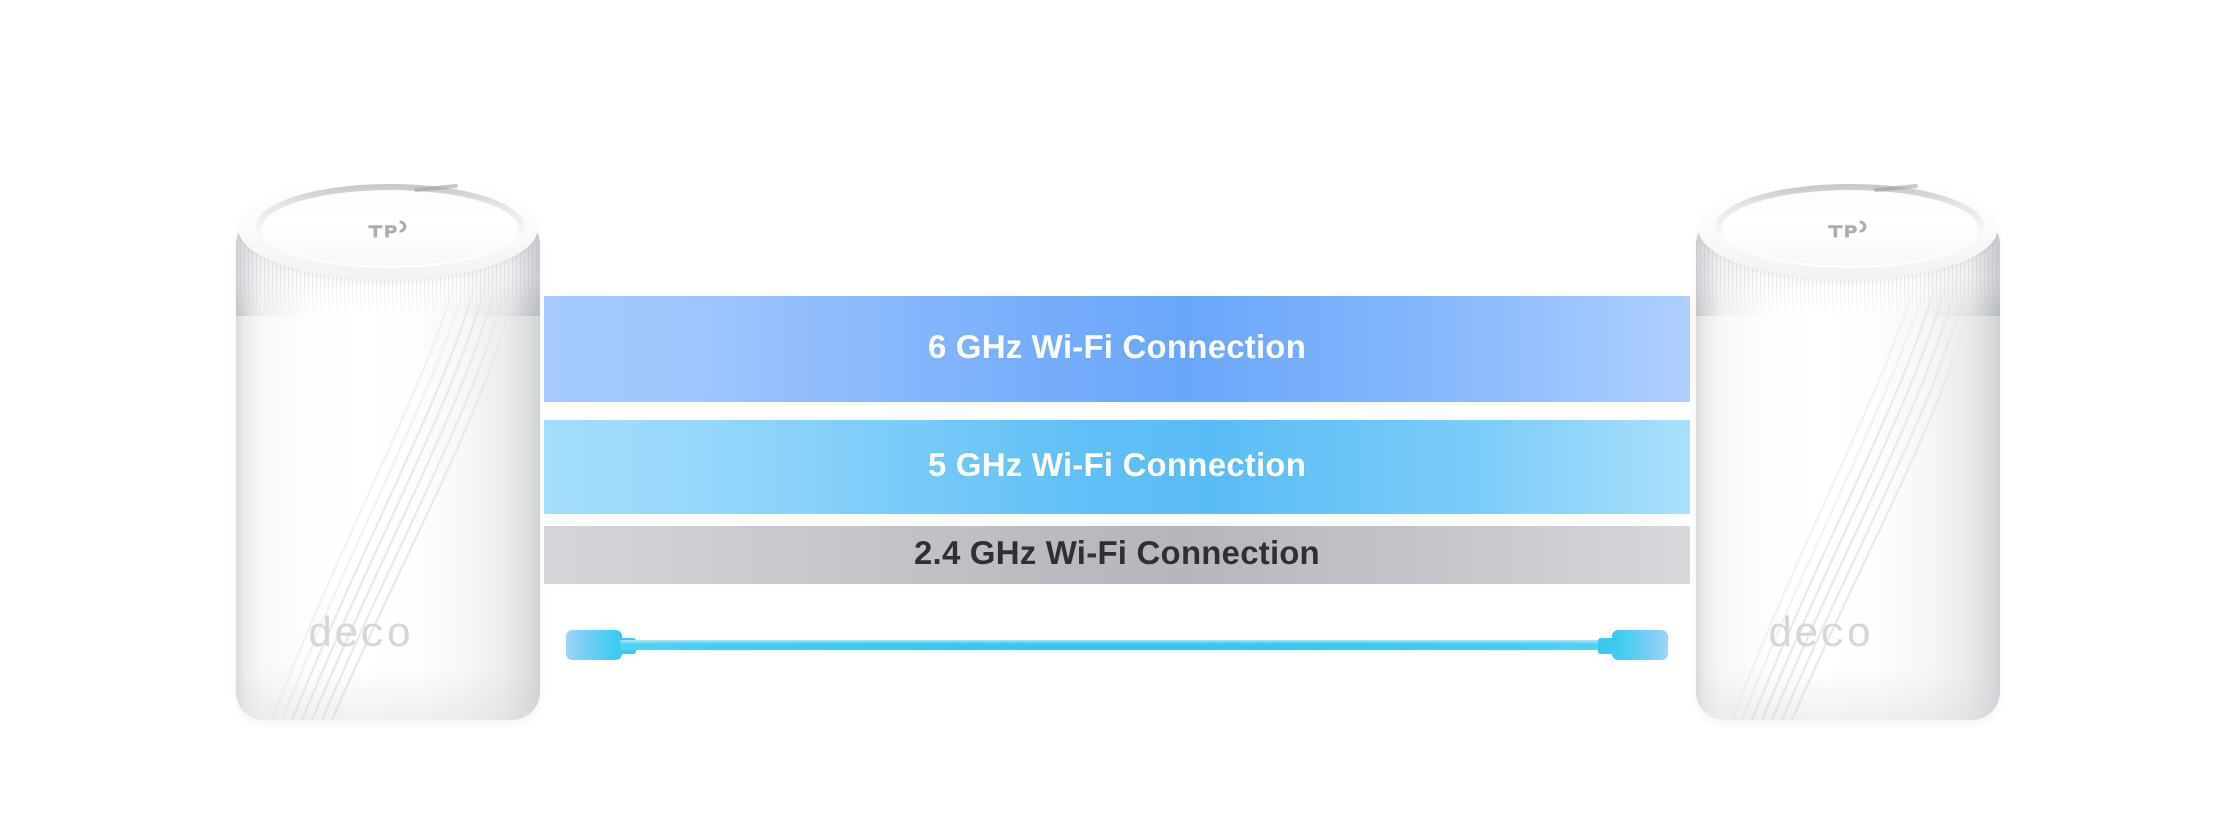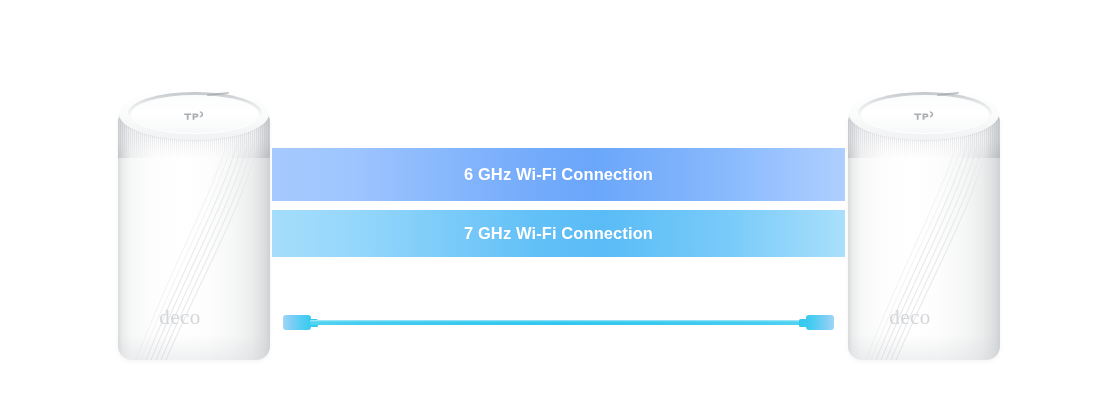--- a/index.html
+++ b/index.html
@@ -160,21 +160,21 @@
 
   .deco-brand {
     position: absolute;
     left: 0;
     bottom: 30px;
     width: 124px;
     text-align: center;
     font-size: 21px;
     letter-spacing: 0.5px;
     color: #d4d6d9;
-    font-family: Liberation Serif, serif;
+    font-family: Liberation Mono, monospace;
     font-weight: 400;
     user-select: none;
   }
 
   
   .band {
     position: absolute;
     left: 272px;
     width: 573px;
     display: flex;
@@ -397,23 +397,26 @@
     </div>
 
     <div class="deco-brand">deco</div>
   </div>
 
   <div class="band band-6">
     <span class="band-label">6 GHz Wi-Fi Connection</span>
   </div>
 
   <div class="band band-5">
-    <span class="band-label">7 GHz Wi-Fi Connection</span>
-  </div>
-
+    <span class="band-label">5 GHz Wi-Fi Connection</span>
+  </div>
+
+  <div class="band band-24">
+    <span class="band-label">2.4 GHz Wi-Fi Connection</span>
+  </div>
 
   <div class="cable-wrap">
     <div class="connector left"></div>
     <div class="connector-neck left"></div>
     <div class="cable-line"></div>
     <div class="connector-neck right"></div>
     <div class="connector right"></div>
   </div>
 
 

